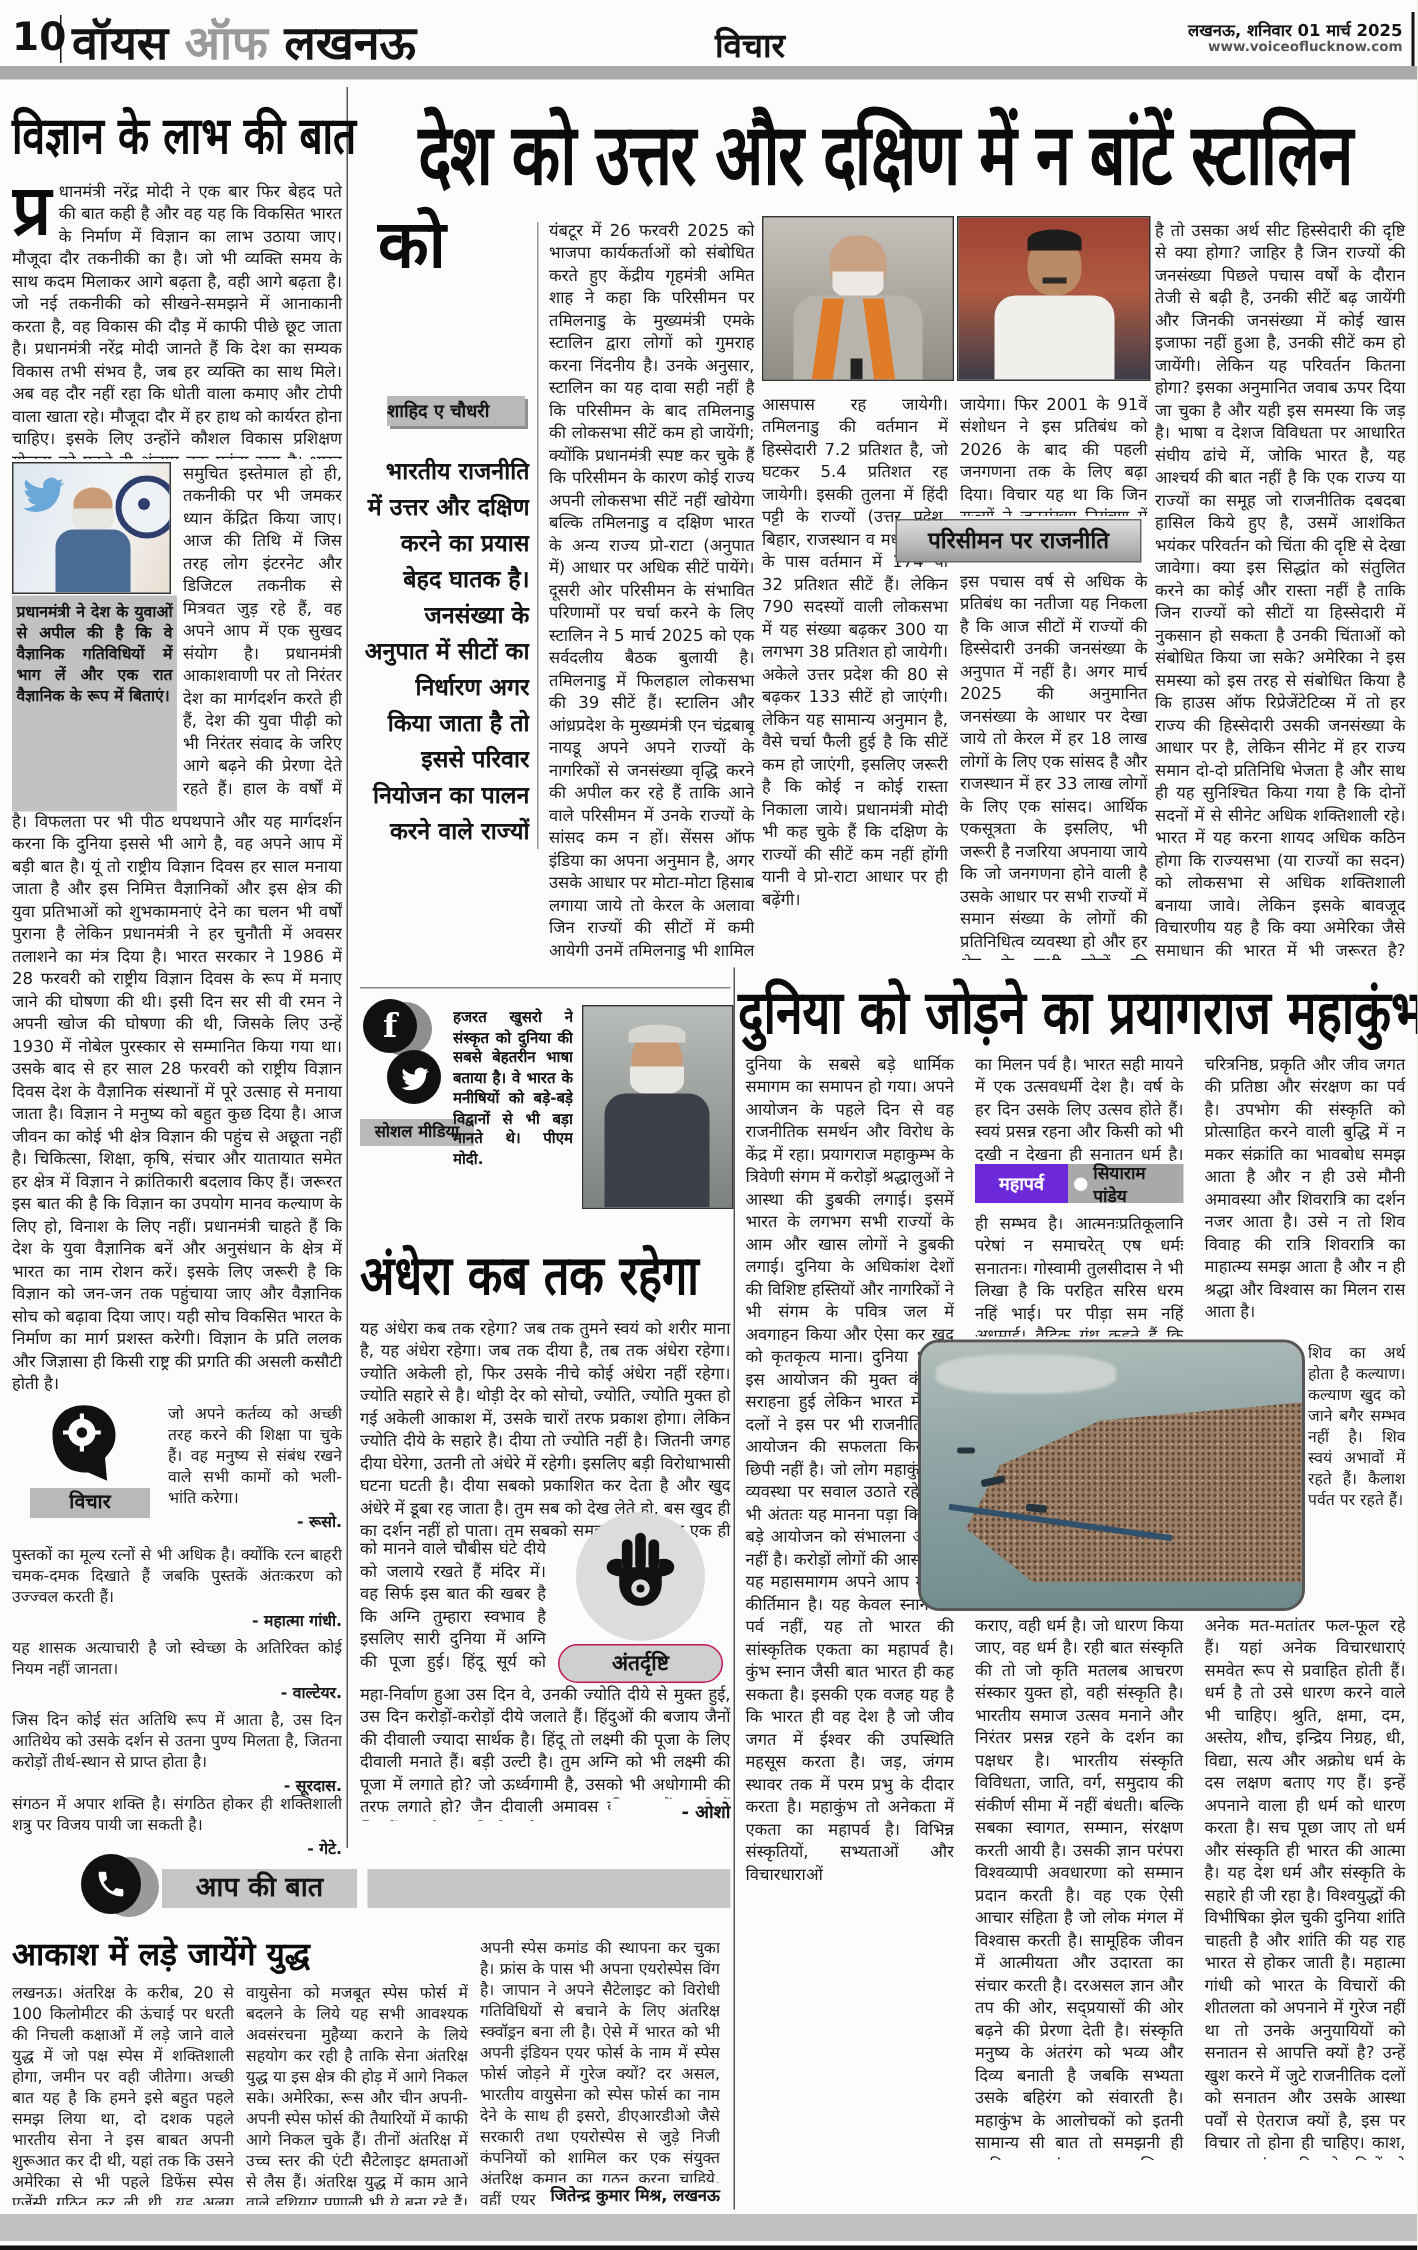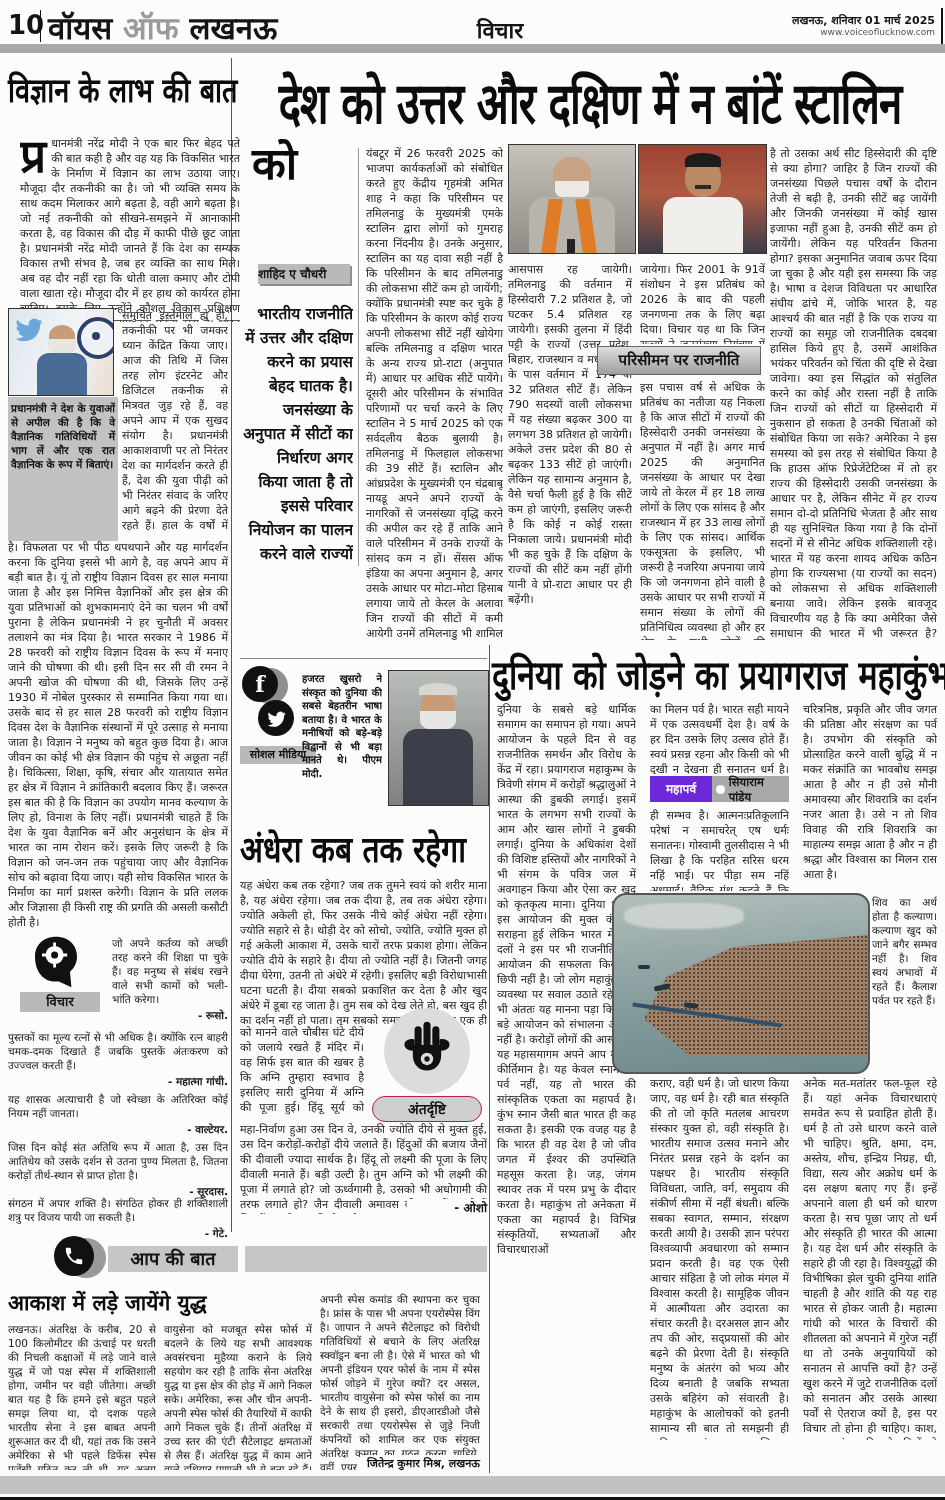--- a/index.html
+++ b/index.html
@@ -27,33 +27,33 @@
   </div>
   <div class="b vline" style="left:40px;top:10px;height:32px;background:#111;"></div>
   <div class="b" style="left:48px;top:6px;font-size:31px;font-weight:bold;letter-spacing:0;">
     <span>वॉयस</span>
     <span style="color:#9a9a9a;">ऑफ</span>
     <span>लखनऊ</span>
   </div>
   <div class="b" style="left:400px;top:14px;width:200px;text-align:center;font-size:22px;font-weight:bold;">विचार</div>
   <div class="b" style="right:10px;top:12px;text-align:right;">
     <div style="font-size:11px;font-weight:bold;">लखनऊ, शनिवार 01 मार्च 2025</div>
-    <div style="font-size:9px;color:#555;">www.voiceoflucknow.com</div>
+    <div style="font-size:9px;color:#555;font-weight:bold;">www.voiceoflucknow.com</div>
   </div>
   <div class="b" style="left:941px;top:8px;width:2px;height:36px;background:#111;"></div>
   <div class="b" style="left:0;top:44px;width:945px;height:9px;background:#a9a9a9;"></div>
 
   <div class="b vline" style="left:231px;top:58px;height:1174px;"></div>
   <div class="b vline" style="left:489px;top:645px;height:828px;"></div>
   <div class="b vline" style="left:358px;top:148px;height:418px;background:#999;"></div>
   <div class="b hline" style="left:240px;top:658px;width:247px;"></div>
 
   <div class="b hl" style="left:8px;top:66px;width:222px;font-size:27px;text-align:center;transform:scaleY(1.25);transform-origin:top;">विज्ञान के लाभ की बात</div>
 
-  <div class="b j" style="left:20px;top:120px;width:220px;height:186px;margin-top:16px;">
+  <div class="b j" style="left:8px;top:120px;width:220px;height:186px;">
     <span class="dropcap" style="font-size:46px;line-height:40px;">प्र</span><span>धानमंत्री नरेंद्र मोदी ने एक बार फिर बेहद पते की बात कही है और वह यह कि विकसित भारत के निर्माण में विज्ञान का लाभ उठाया जाए। मौजूदा दौर तकनीकी का है। जो भी व्यक्ति समय के साथ कदम मिलाकर आगे बढ़ता है, वही आगे बढ़ता है। जो नई तकनीकी को सीखने-समझने में आनाकानी करता है, वह विकास की दौड़ में काफी पीछे छूट जाता है। प्रधानमंत्री नरेंद्र मोदी जानते हैं कि देश का सम्यक विकास तभी संभव है, जब हर व्यक्ति का साथ मिले। अब वह दौर नहीं रहा कि धोती वाला कमाए और टोपी वाला खाता रहे। मौजूदा दौर में हर हाथ को कार्यरत होना चाहिए। इसके लिए उन्होंने कौशल विकास प्रशिक्षण योजना को पहले ही अंजाम तक पहुंचा रखा है। भारत की विदेश नीति को भी हर संभव ऊंचाई दी है लेकिन उन्हें यह भी पता है कि उनके देश में तरक्कीपसंदों से कहीं अधिक लोग उनकी टांग खींचने वाले हैं। विकास के मार्ग में रोड़ा अटकाने वाले हैं। देश में जिस तरह की राजनीति हो रही है, ऐसे में जरूरी है कि जनबल और धनबल का तो</span>
   </div>
 
   <div class="b photo" style="left:8px;top:308px;width:104px;height:86px;background:linear-gradient(110deg,#dde6ed,#f2f5f7 55%,#e9ded1);overflow:hidden;">
     <div class="b" style="right:-6px;top:8px;width:34px;height:34px;border-radius:50%;border:4px solid #2e3f6e;background:#eef2f6;">
       <div class="b" style="left:11px;top:11px;width:8px;height:8px;border-radius:50%;background:#2e3f6e;"></div>
     </div>
     <div class="b" style="left:40px;top:16px;width:26px;height:22px;border-radius:50% 50% 45% 45%;background:#c99c77;"></div>
     <div class="b" style="left:39px;top:30px;width:28px;height:16px;border-radius:0 0 50% 50%;background:#e8e6e2;"></div>
     <div class="b" style="left:28px;top:44px;width:50px;height:42px;border-radius:12px 12px 0 0;background:#4a6b96;"></div>

